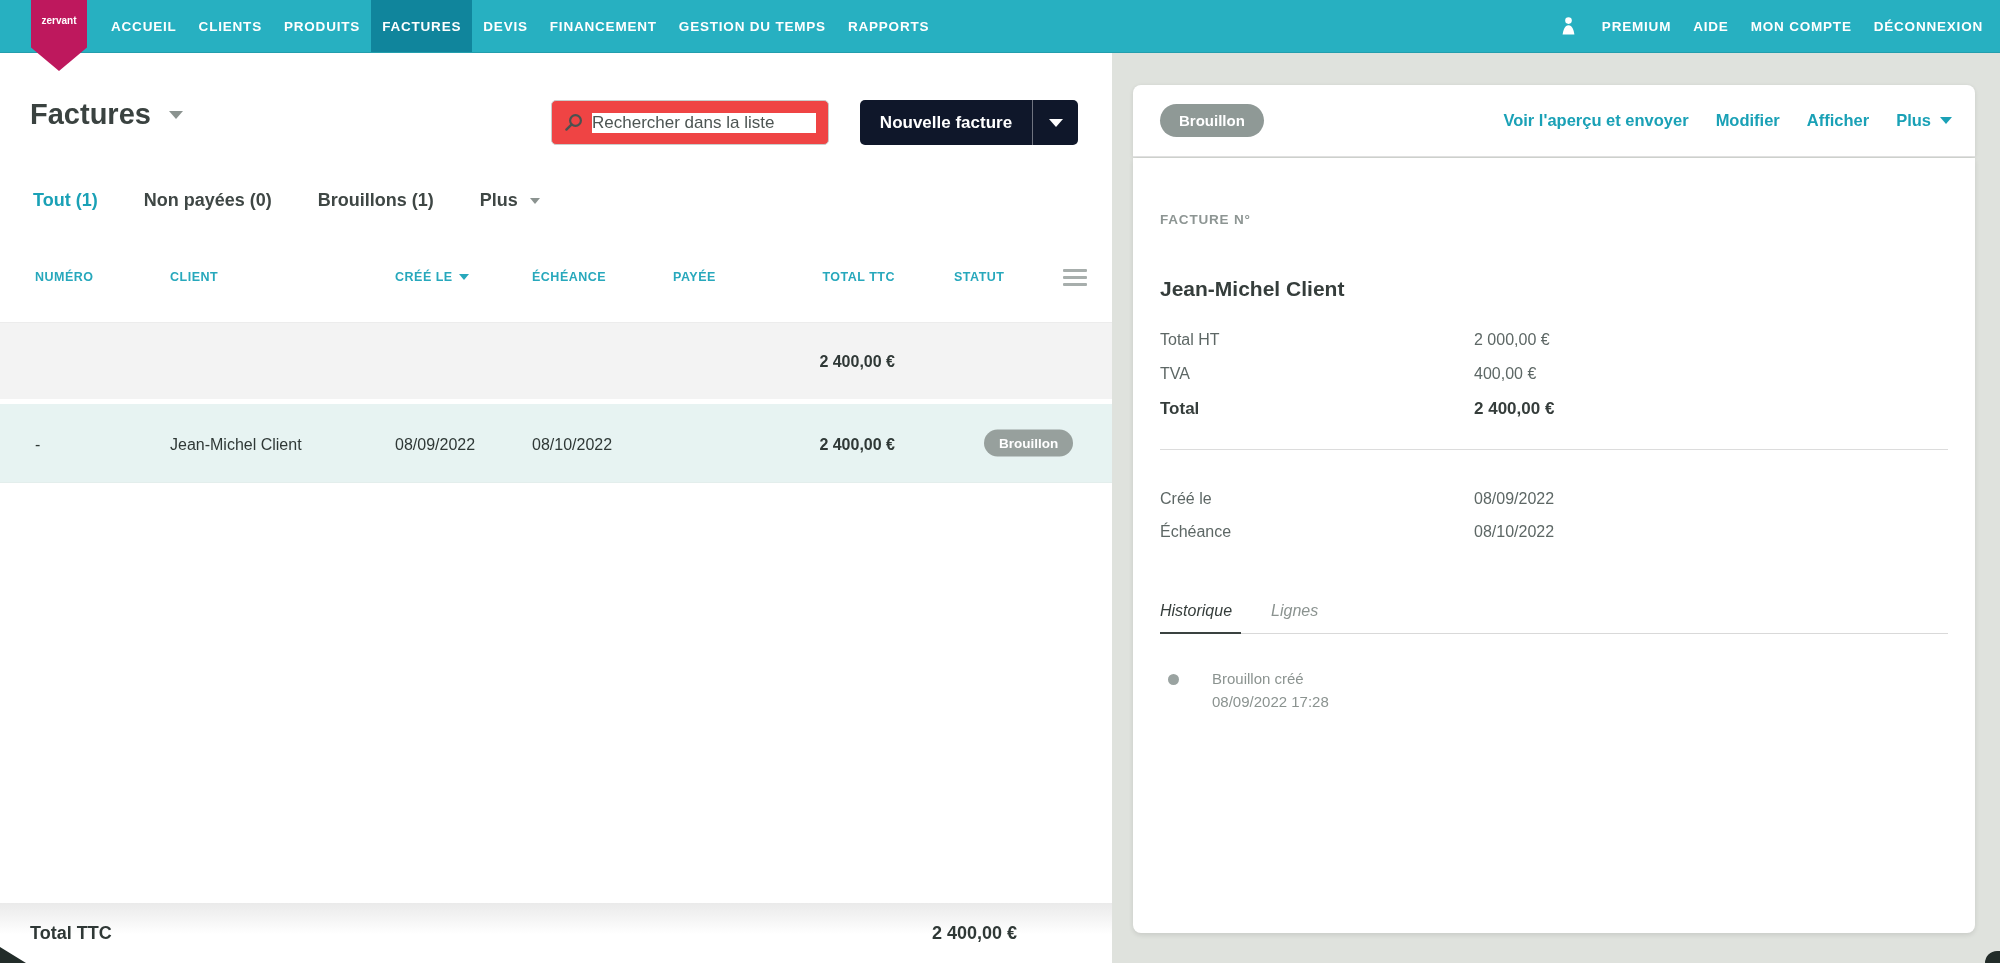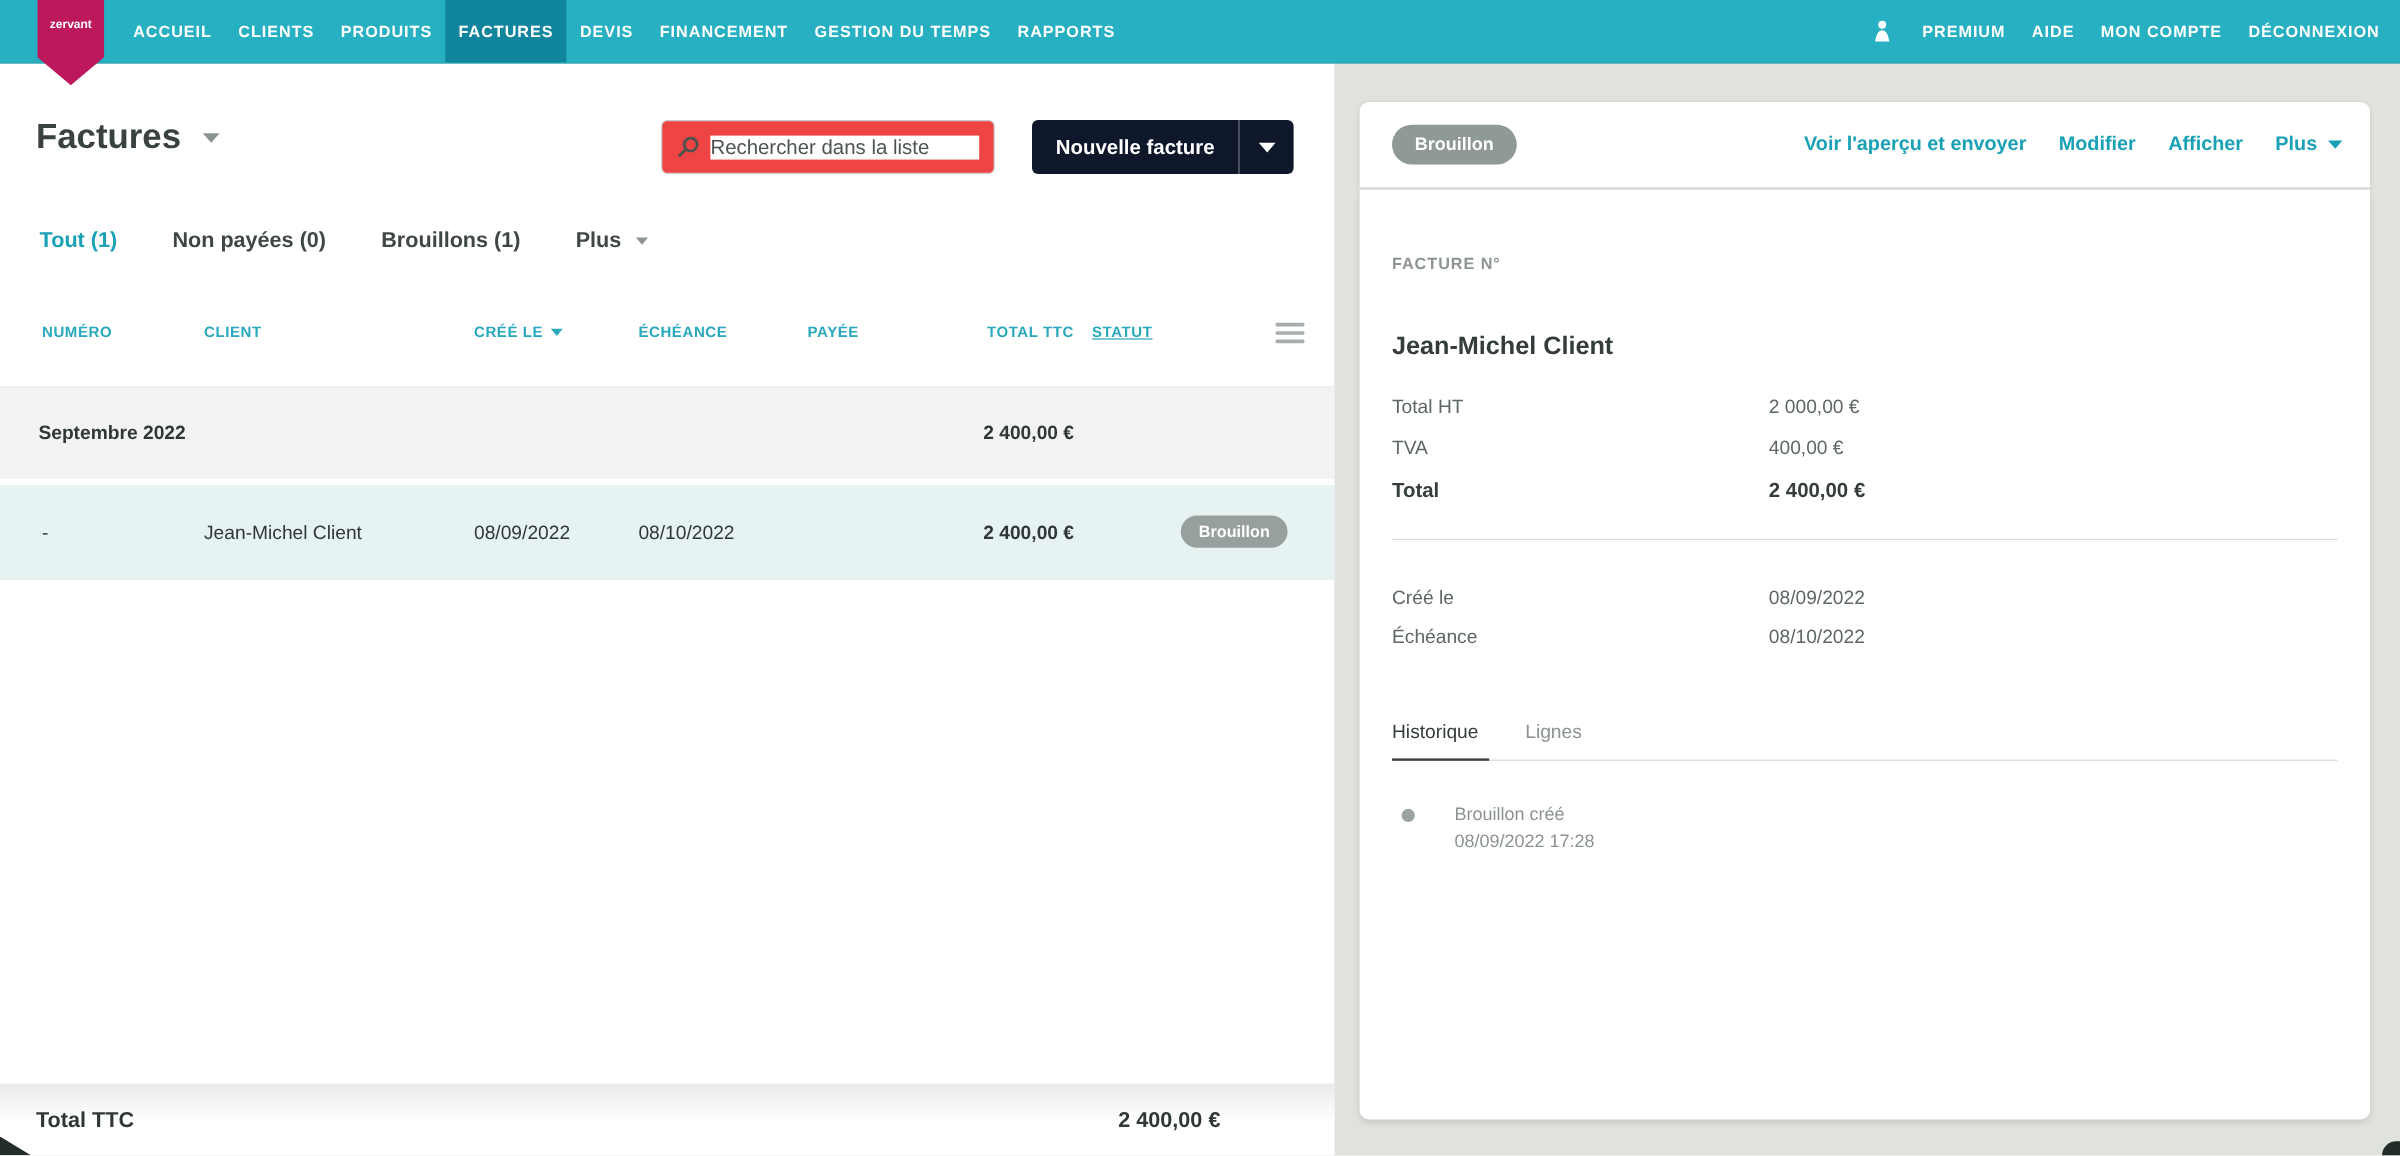--- a/index.html
+++ b/index.html
@@ -139,21 +139,21 @@
     background:#fff; border-radius:0 0 8px 8px;
     box-shadow:0 2px 5px rgba(0,0,0,0.10);
   }
   .d-abs { position:absolute; white-space:nowrap; }
   .facture-label { left:27px; top:54px; font-size:13.5px; font-weight:bold; letter-spacing:0.8px; color:#8d9593; }
   .client-name { left:27px; top:119px; font-size:21px; font-weight:bold; color:#353d3b; }
   .drow-label { left:27px; font-size:16px; color:#5d6765; }
   .drow-value { left:341px; font-size:16px; color:#5d6765; }
   .drow-bold  { font-weight:bold; color:#353d3b; font-size:17px; }
   .divider { left:27px; top:291px; width:788px; border-top:1px solid #dcdcdc; }
-  .detail-tabs { left:27px; top:444px; display:flex; gap:39px; font-size:16px; }
+  .detail-tabs { left:27px; top:444px; display:flex; gap:39px; font-size:16px;font-style:italic; }
   .detail-tab { cursor:pointer; color:#8b9390; padding-bottom:12px; }
   .detail-tab.active { color:#353d3b; }
   .tab-line { left:27px; top:475px; width:788px; border-top:1px solid #d9d9d9; }
   .tab-line-active { left:27px; top:474px; width:81px; border-top:2px solid #3a4240; }
   .history-dot { left:35px; top:516px; width:11px; height:11px; border-radius:50%; background:#9aa3a1; }
   .history-text { left:79px; top:509px; font-size:15px; color:#8b9390; line-height:23px; white-space:nowrap; }
 
   
   .corner-left {
     position:absolute; left:0; bottom:0; width:26px; height:16px;
@@ -229,30 +229,29 @@
 
   <div class="table-header">
     <span class="th c-numero">NUMÉRO</span>
     <span class="th c-client">CLIENT</span>
     <span class="th c-cree">
       <span>CRÉÉ LE</span><span class="caret"></span>
     </span>
     <span class="th c-echeance">ÉCHÉANCE</span>
     <span class="th c-payee">PAYÉE</span>
     <span class="th c-total">TOTAL TTC</span>
-    <span class="th" style="left:910px;text-decoration:underline;">STATUT</span>
+    <span class="th" style="left:954px;">STATUT</span>
     <span class="hamburger">
         <span></span>
         <span></span>
         <span></span>
       </span>
   </div>
 
   <div class="group-row">
-    <span class="cell c-group">Septembre 2022</span>
     <span class="cell c-total">2 400,00 €</span>
   </div>
 
   <div class="invoice-row">
     <span class="cell c-numero">-</span>
     <span class="cell c-client">Jean-Michel Client</span>
     <span class="cell c-cree">08/09/2022</span>
     <span class="cell c-echeance">08/10/2022</span>
     <span class="cell c-payee"></span>
     <span class="cell c-total">2 400,00 €</span>

